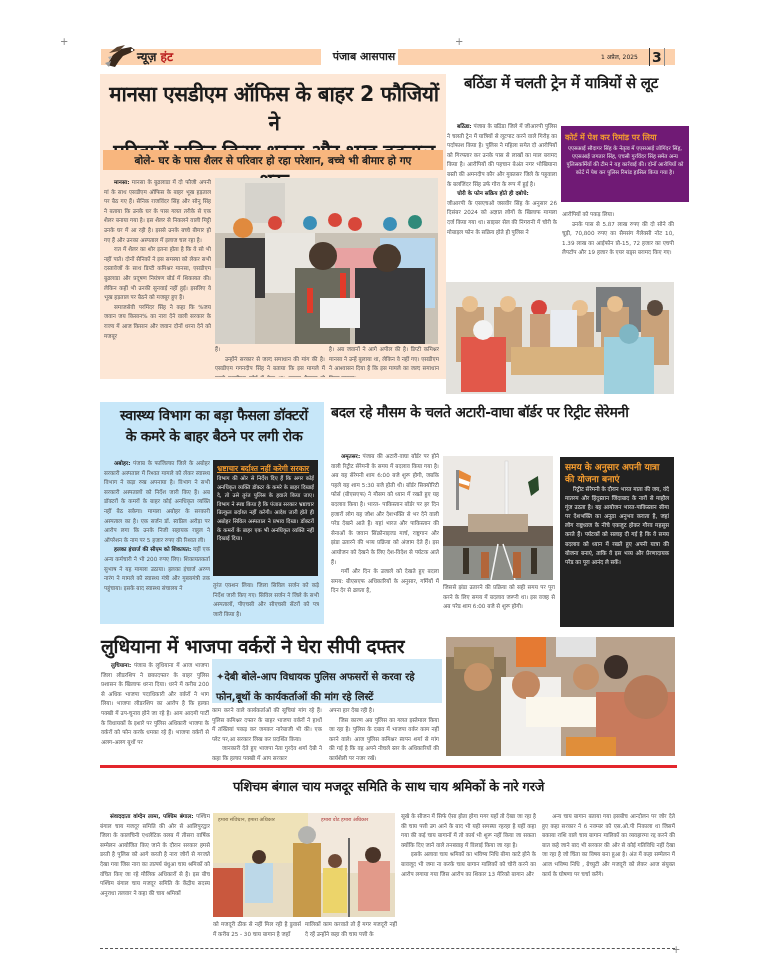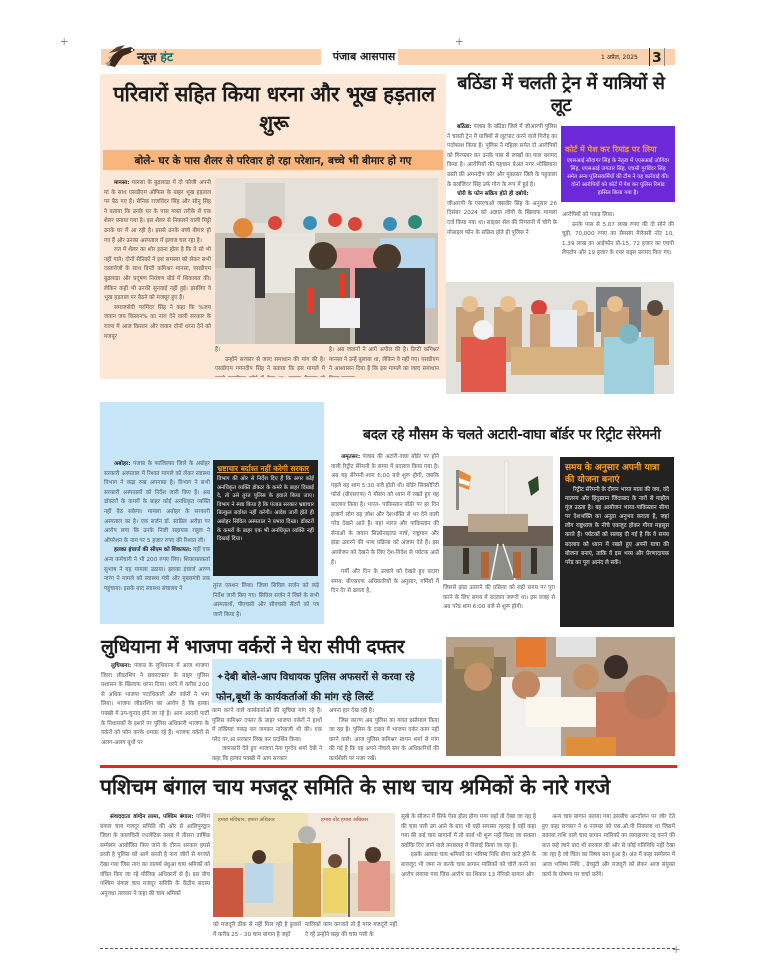--- a/index.html
+++ b/index.html
@@ -9,66 +9,66 @@
   .abs { position: absolute; }
   .crop { position: absolute; color: #888; font-size: 10px; line-height: 10px; }
 
   
   .mast { left: 101px; top: 49px; width: 582px; height: 18px; }
   .mast-band-l { position: absolute; left: 0; top: 0; width: 220px; height: 16px; background: #fcd1ad; }
   .mast-band-r { position: absolute; left: 297px; top: 0; width: 277px; height: 16px; background: #fcd1ad; }
   .logo-bird { position: absolute; left: 2px; top: -6px; width: 34px; height: 26px; }
   .logo-text { position: absolute; left: 36px; top: 0px; font-size: 12px; font-weight: bold; line-height: 16px; white-space: nowrap; }
   .logo-text .a { color: #222; }
-  .logo-text .b { color: #0f766e; }
+  .logo-text .b { color: #b91c1c; }
   .section-title { position: absolute; left: 228px; top: 0; width: 70px; text-align: center; font-size: 11px; font-weight: bold; line-height: 16px; white-space: nowrap; }
   .dateline { position: absolute; left: 500px; top: 3px; font-size: 6px; line-height: 10px; white-space: nowrap; }
   .pageno { position: absolute; left: 548px; top: -1px; font-size: 14px; font-weight: bold; line-height: 18px; border-left: 1px solid #333; padding-left: 2px; border-right: 1px solid #888; padding-right: 2px;}
 
   
   .hl { font-weight: bold; color: #1b1b1b; letter-spacing: -0.3px; }
   .body-txt { font-size: 5.6px; line-height: 9.6px; color: #555; text-align: justify; }
   .body-txt b { color: #222; }
   .col { position: absolute; overflow: hidden; }
 
   
   .s1-box { left: 100px; top: 74px; width: 346px; height: 305px; background: #fde7d6; }
   .s1-hl { left: 108px; top: 80px; width: 332px; font-size: 20.5px; line-height: 29px; text-align: center; }
   .s1-sub { left: 103px; top: 150px; width: 340px; height: 20px; background: #f8b67e; font-size: 10.5px; line-height: 20px; text-align: center; font-weight: bold; color: #222; white-space: nowrap; overflow: hidden; }
   .s1-img { left: 215px; top: 178px; width: 223px; height: 166px; }
 
   
-  .s2-hl { left: 448px; top: 72px; width: 226px; font-size: 18px; line-height: 22px; text-align: center; }
-  .s2-box { left: 561px; top: 126px; width: 114px; height: 76px; background: #6d28d9; padding: 18px 4px; }
+  .s2-hl { left: 448px; top: 72px; width: 226px; font-size: 15px; line-height: 22px; text-align: center; }
+  .s2-box { left: 561px; top: 126px; width: 128px; height: 76px; background: #701a75; padding: 6px 4px; }
   .s2-box-title { font-size: 8px; line-height: 12px; color: #f39b2f; font-weight: bold; white-space: nowrap; }
   .s2-box-txt { font-size: 5.4px; line-height: 8px; color: #eee; text-align: center; }
   .s2-img { left: 446px; top: 282px; width: 228px; height: 112px; }
 
   
   .s3-box { left: 100px; top: 402px; width: 224px; height: 222px; background: #c7e7f9; }
   .s3-hl { left: 103px; top: 405px; width: 222px; font-size: 14px; line-height: 21px; text-align: center; }
   .s3-side { left: 213px; top: 460px; width: 105px; height: 116px; background: #222; padding: 3px 4px; }
   .s3-side-title { font-size: 7.4px; line-height: 11px; color: #f39b2f; font-weight: bold; white-space: nowrap; text-decoration: underline; }
   .s3-side-txt { font-size: 5.4px; line-height: 8.6px; color: #eee; text-align: justify; }
 
   
-  .s4-hl { left: 331px; top: 424px; width: 345px; font-size: 14px; line-height: 21px; margin-left: 32px; }
+  .s4-hl { left: 331px; top: 402px; width: 345px; font-size: 14px; line-height: 21px; }
   .s4-img { left: 443px; top: 456px; width: 110px; height: 124px; }
   .s4-box { left: 560px; top: 457px; width: 114px; height: 170px; background: #222; padding: 4px 5px; }
   .s4-box-title { font-size: 9px; line-height: 12px; color: #f39b2f; font-weight: bold; }
   .s4-box-txt { font-size: 5.6px; line-height: 9.1px; color: #eee; text-align: justify; }
 
   
   .s5-hl { left: 101px; top: 633px; width: 335px; font-size: 19px; line-height: 27px; }
   .s5-sub { left: 212px; top: 659px; width: 230px; height: 44px; background: #cde8f7; padding: 8px 4px; font-size: 10px; line-height: 20px; font-weight: bold; color: #222; }
   .s5-img { left: 446px; top: 637px; width: 229px; height: 119px; }
   .redrule { left: 100px; top: 765px; width: 577px; height: 3px; background: #e3262c; }
 
   
-  .s6-hl { left: 100px; top: 772px; width: 577px; font-size: 21px; line-height: 30px; text-align: left; white-space: nowrap; }
+  .s6-hl { left: 100px; top: 772px; width: 577px; font-size: 13px; line-height: 30px; text-align: center; white-space: nowrap; }
   .s6-img { left: 213px; top: 813px; width: 182px; height: 104px; }
   .dashrule { left: 100px; top: 948px; width: 575px; height: 0; border-top: 1px dashed #555; }
 
   svg { display: block; }
 </style>
 </head>
 <body>
 
 <span class="crop" style="left:60px;top:37px;">+</span>
 <span class="crop" style="left:455px;top:37px;">+</span>
@@ -90,20 +90,21 @@
     <span class="a">न्यूज़</span>
     <span class="b">हंट</span>
   </div>
   <div class="section-title">पंजाब आसपास</div>
   <div class="dateline">1 अप्रैल, 2025</div>
   <div class="pageno">3</div>
 </div>
 
 <div class="abs s1-box"></div>
 <div class="abs hl s1-hl">
+  <div>मानसा एसडीएम ऑफिस के बाहर 2 फौजियों ने</div>
   <div>परिवारों सहित किया धरना और भूख हड़ताल शुरू</div>
 </div>
 <div class="abs s1-sub">बोले- घर के पास शैलर से परिवार हो रहा परेशान, बच्चे भी बीमार हो गए</div>
 
 <div class="col body-txt" style="left:104px;top:178px;width:107px;height:196px;">
   <p style="text-indent:10px;"><b>मानसा:</b> <span>मानसा के बुढलाडा में दो फौजी अपनी मां के साथ एसडीएम ऑफिस के बाहर भूख हड़ताल पर बैठ गए हैं। सैनिक राजविंदर सिंह और सोनू सिंह ने बताया कि उनके घर के पास गलत तरीके से एक शैलर बनाया गया है। इस शैलर से निकलने वाली मिट्टी उनके घर में आ रही है। इससे उनके बच्चे बीमार हो गए हैं और उनका अस्पताल में इलाज चल रहा है।</span></p>
   <p style="text-indent:10px;">रात में शैलर का शोर इतना होता है कि वे सो भी नहीं पाते। दोनों सैनिकों ने इस समस्या को लेकर सभी दस्तावेजों के साथ डिप्टी कमिश्नर मानसा, एसडीएम बुढलाडा और प्रदूषण नियंत्रण बोर्ड में शिकायत की। लेकिन कहीं भी उनकी सुनवाई नहीं हुई। इसलिए वे भूख हड़ताल पर बैठने को मजबूर हुए हैं।</p>
   <p style="text-indent:10px;">समाजसेवी परमिंदर सिंह ने कहा कि %जय जवान जय किसान% का नारा देने वाली सरकार के राज्य में आज किसान और जवान दोनों धरना देने को मजबूर</p>
 </div>
 
@@ -190,20 +191,22 @@
     <rect x="65" y="65" width="95" height="28" fill="#d8b27e"></rect>
     <rect x="15" y="55" width="45" height="55" fill="#e2584a"></rect>
     <circle cx="37" cy="48" r="10" fill="#f3f3f3"></circle>
     <rect x="158" y="55" width="50" height="57" fill="#9ed0de"></rect>
     <circle cx="183" cy="52" r="10" fill="#7fb6c4"></circle>
   </svg>
 </div>
 
 <div class="abs s3-box"></div>
 <div class="abs hl s3-hl">
+  <div>स्वास्थ्य विभाग का बड़ा फैसला डॉक्टरों</div>
+  <div>के कमरे के बाहर बैठने पर लगी रोक</div>
 </div>
 <div class="col body-txt" style="left:104px;top:459px;width:106px;height:162px;">
   <p style="text-indent:10px;"><b>अबोहर:</b> <span>पंजाब के फाजिल्का जिले के अबोहर सरकारी अस्पताल में रिश्वत मामले को लेकर स्वास्थ्य विभाग ने कड़ा रुख अपनाया है। विभाग ने सभी सरकारी अस्पतालों को निर्देश जारी किए हैं। अब डॉक्टरों के कमरों के बाहर कोई अनधिकृत व्यक्ति नहीं बैठ सकेगा। मामला अबोहर के सरकारी अस्पताल का है। एक सर्जन डॉ. स्वप्निल अरोड़ा पर आरोप लगा कि उनके निजी सहायक राहुल ने ऑपरेशन के नाम पर 5 हजार रुपए की रिश्वत ली।</span></p>
   <p style="text-indent:10px;"><b>हलका इंचार्ज की सीएम को शिकायत:</b> <span>यहीं एक अन्य कर्मचारी ने भी 200 रुपए लिए। शिकायतकर्ता सुभाष ने यह मामला उठाया। हलका इंचार्ज अरुण नारंग ने मामले को स्वास्थ्य मंत्री और मुख्यमंत्री तक पहुंचाया। इसके बाद स्वास्थ्य संचालय ने</span></p>
 </div>
 <div class="abs s3-side">
   <div class="s3-side-title">भ्रष्टाचार बर्दाश्त नहीं करेगी सरकार</div>
   <div class="s3-side-txt">विभाग की ओर से निर्देश दिए हैं कि अगर कोई अनधिकृत व्यक्ति डॉक्टर के कमरे के बाहर दिखाई दे, तो उसे तुरंत पुलिस के हवाले किया जाए। विभाग ने स्पष्ट किया है कि पंजाब सरकार भ्रष्टाचार बिल्कुल बर्दाश्त नहीं करेगी। आदेश जारी होते ही अबोहर सिविल अस्पताल ने प्रभाव दिखा। डॉक्टरों के कमरों के बाहर एक भी अनधिकृत व्यक्ति नहीं दिखाई दिया।</div>
 </div>
 <div class="col body-txt" style="left:213px;top:581px;width:106px;height:40px;">

